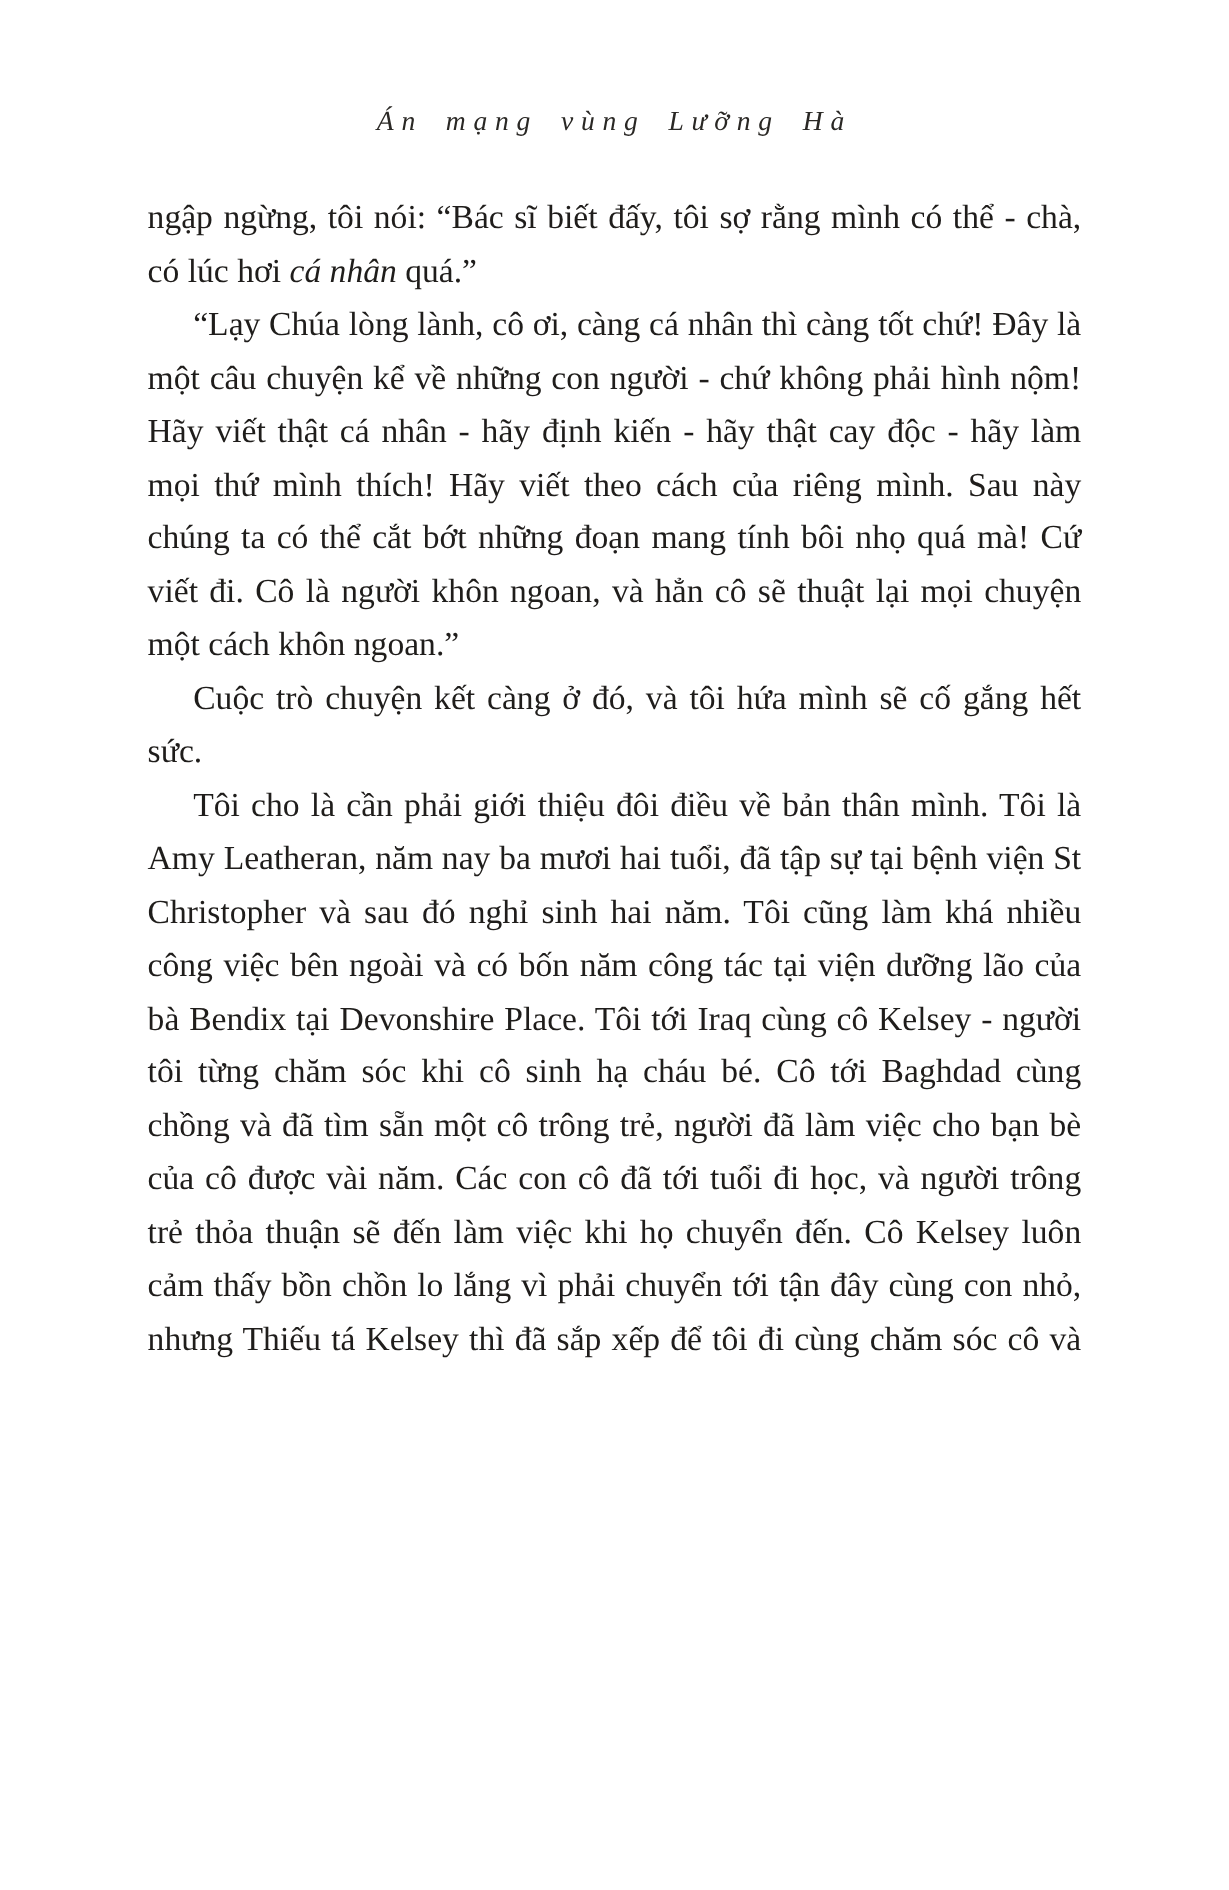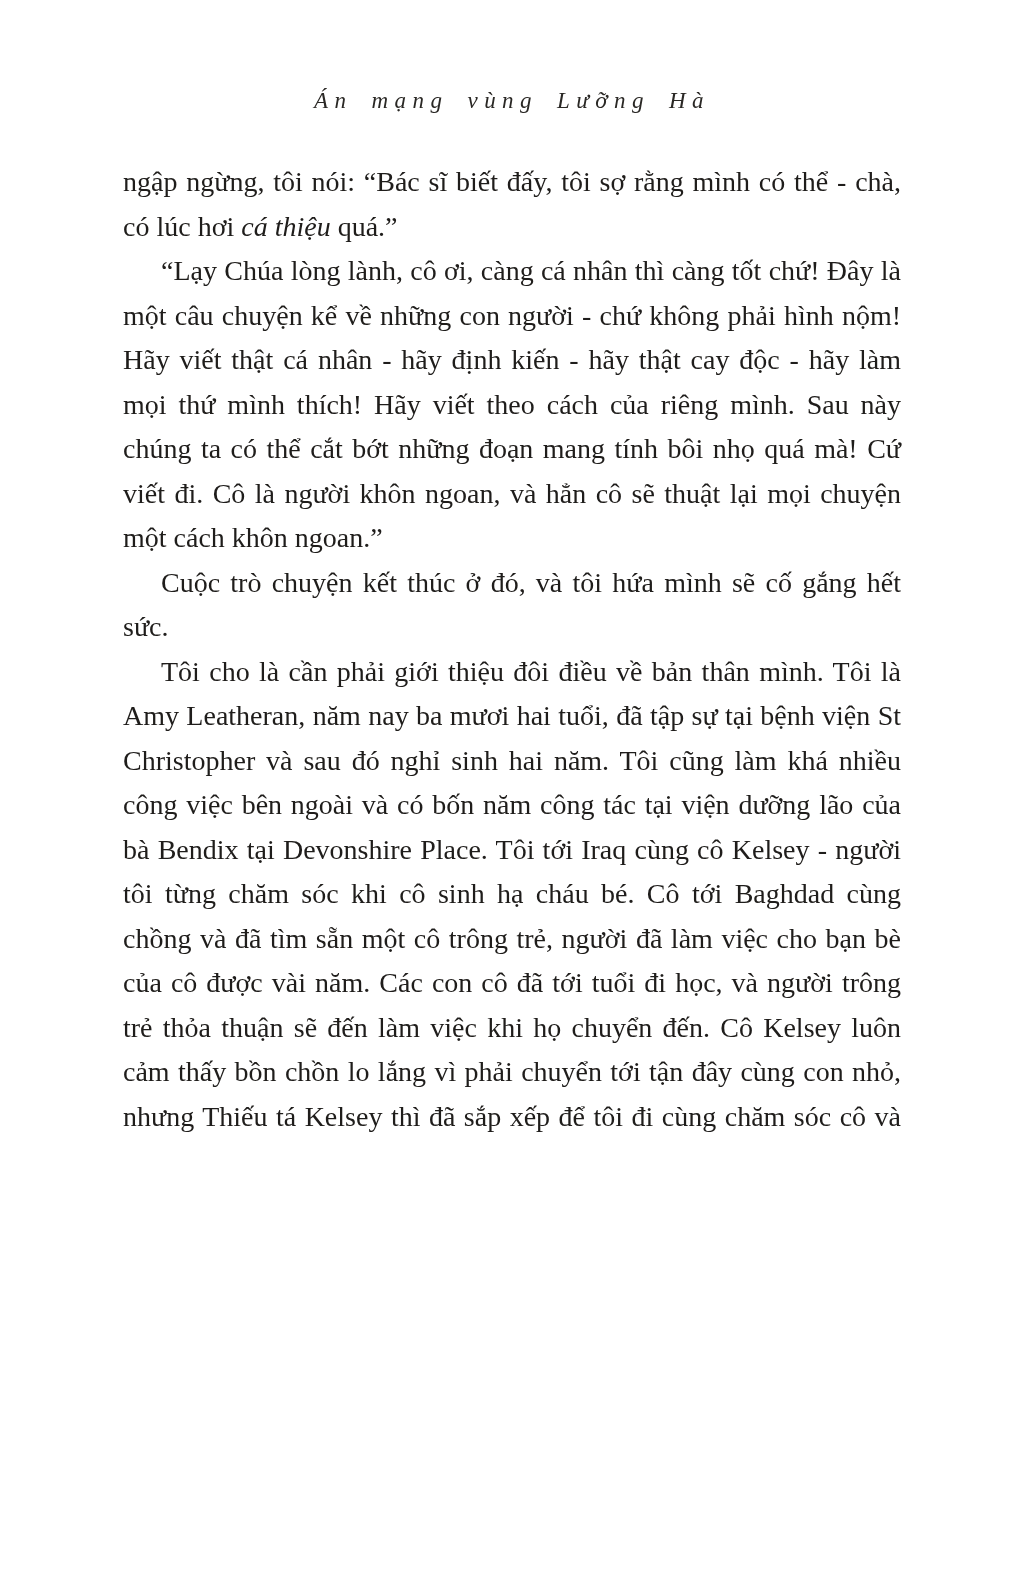--- a/index.html
+++ b/index.html
@@ -57,26 +57,26 @@
 
 <div class="page">
 
   <header class="running-header">
     <span>Án mạng vùng Lưỡng Hà</span>
   </header>
 
   <main class="page-body">
 
     <p class="noindent">
-      <span>ngập ngừng, tôi nói: “Bác sĩ biết đấy, tôi sợ rằng mình có thể - chà, có lúc hơi </span><em>cá thiệu</em><span> quá.”</span>
+      <span>ngập ngừng, tôi nói: “Bác sĩ biết đấy, tôi sợ rằng mình có thể - chà, có lúc hơi </span><em>cá nhân</em><span> quá.”</span>
     </p>
 
     <p>“Lạy Chúa lòng lành, cô ơi, càng cá nhân thì càng tốt chứ! Đây là một câu chuyện kể về những con người - chứ không phải hình nộm! Hãy viết thật cá nhân - hãy định kiến - hãy thật cay độc - hãy làm mọi thứ mình thích! Hãy viết theo cách của riêng mình. Sau này chúng ta có thể cắt bớt những đoạn mang tính bôi nhọ quá mà! Cứ viết đi. Cô là người khôn ngoan, và hẳn cô sẽ thuật lại mọi chuyện một cách khôn ngoan.”</p>
 
-    <p>Cuộc trò chuyện kết thúc ở đó, và tôi hứa mình sẽ cố gắng hết sức.</p>
+    <p>Cuộc trò chuyện kết càng ở đó, và tôi hứa mình sẽ cố gắng hết sức.</p>
 
 
     <p>Tôi cho là cần phải giới thiệu đôi điều về bản thân mình. Tôi là Amy Leatheran, năm nay ba mươi hai tuổi, đã tập sự tại bệnh viện St Christopher và sau đó nghỉ sinh hai năm. Tôi cũng làm khá nhiều công việc bên ngoài và có bốn năm công tác tại viện dưỡng lão của bà Bendix tại Devonshire Place. Tôi tới Iraq cùng cô Kelsey - người tôi từng chăm sóc khi cô sinh hạ cháu bé. Cô tới Baghdad cùng chồng và đã tìm sẵn một cô trông trẻ, người đã làm việc cho bạn bè của cô được vài năm. Các con cô đã tới tuổi đi học, và người trông trẻ thỏa thuận sẽ đến làm việc khi họ chuyển đến. Cô Kelsey luôn cảm thấy bồn chồn lo lắng vì phải chuyển tới tận đây cùng con nhỏ, nhưng Thiếu tá Kelsey thì đã sắp xếp để tôi đi cùng chăm sóc cô và đứa bé. Họ sẽ trang trải mọi chi phí cho hành trình về nhà của tôi, trừ khi chúng tôi</p>
 
   </main>
 
   <footer class="page-footer">
     <span>7</span>
   </footer>
 

